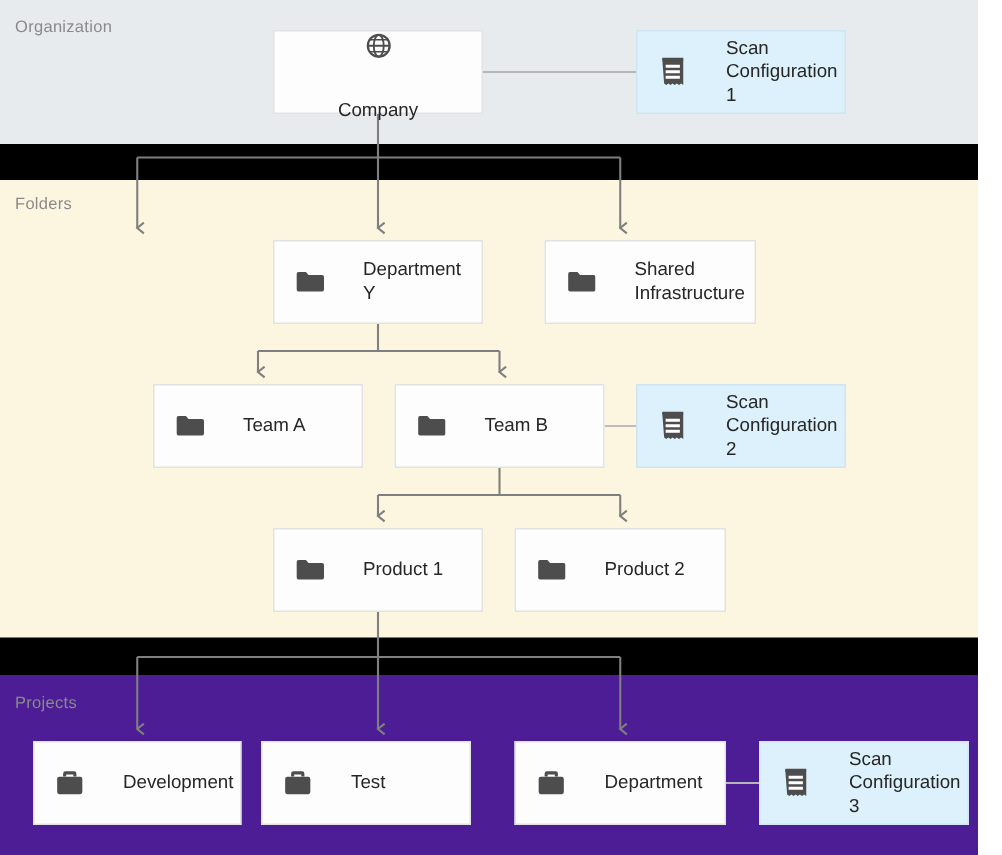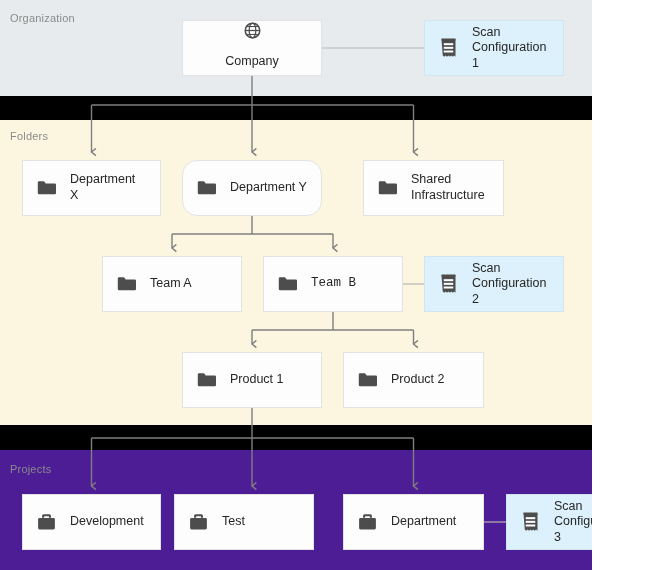--- a/index.html
+++ b/index.html
@@ -5,21 +5,21 @@
   html, body {
     margin: 0;
     padding: 0;
     background: #ffffff;
   }
   body {
     font-family: "Liberation Sans", sans-serif;
   }
   #diagram {
     position: relative;
-    width: 592px;
+    width: 652px;
     height: 570px;
     background: #000000;
     overflow: hidden;
   }
 
   
   .band {
     position: absolute;
     left: 0;
     width: 668px;
@@ -58,46 +58,46 @@
     stroke: #b6b6b6;
     stroke-width: 1.2;
   }
 
   
   .node {
     position: absolute;
     box-sizing: border-box;
     display: flex;
     align-items: center;
-    gap: 14px;
+    gap: 26px;
     padding: 0 14px;
     background: #fdfdfd;
     border: 1px solid #e2e2e2;
     font-size: 12.5px;
     color: #262626;
     line-height: 1.25;
   }
   .node.scan {
     background: #dcf1fb;
     border: 1px solid #cfe6f2;
   }
   .node .label { white-space: pre-line; }
 
   .ic { flex: 0 0 auto; display: block; }
 
   
   .n-company     { left: 182px; top: 20px;  width: 140px; height: 56px; flex-direction: column; }
   .n-scan1       { left: 424px; top: 20px;  width: 140px; height: 56px; }
 
   .n-deptx       { left: 22px;  top: 160px; width: 139px; height: 56px; }
-  .n-depty       { left: 182px; top: 160px; width: 140px; height: 56px; border-radius: 15px; }
+  .n-depty       { left: 182px; top: 160px; width: 140px; height: 56px; }
   .n-shared      { left: 343px; top: 160px; width: 141px; height: 56px; margin-left: 20px; }
 
   .n-teama       { left: 102px; top: 256px; width: 140px; height: 56px; }
-  .n-teamb       { left: 263px; top: 256px; width: 140px; height: 56px; font-family: Liberation Mono, monospace; }
+  .n-teamb       { left: 263px; top: 256px; width: 140px; height: 56px; }
   .n-scan2       { left: 424px; top: 256px; width: 140px; height: 56px; }
 
   .n-prod1       { left: 182px; top: 352px; width: 140px; height: 56px; }
   .n-prod2       { left: 343px; top: 352px; width: 141px; height: 56px; }
 
   .n-dev         { left: 22px;  top: 494px; width: 139px; height: 56px; }
   .n-test        { left: 174px; top: 494px; width: 140px; height: 56px; }
   .n-production  { left: 343px; top: 494px; width: 141px; height: 56px; }
   .n-scan3       { left: 506px; top: 494px; width: 140px; height: 56px; }
 </style>
@@ -168,26 +168,20 @@
       <path d="M2.6,1.6 h16.8 v20.8 l-1.7,-1.3 l-1.7,1.3 l-1.7,-1.3 l-1.7,1.3 l-1.7,-1.3 l-1.7,1.3 l-1.7,-1.3 l-1.7,1.3 l-1.7,-1.3 z" fill="#4d4d4d"></path>
       <rect x="2.6" y="0.6" width="16.8" height="2.2" fill="#4d4d4d"></rect>
       <rect x="5.3" y="6.2" width="11.4" height="2.4" fill="#ffffff"></rect>
       <rect x="5.3" y="10.6" width="11.4" height="2.4" fill="#ffffff"></rect>
       <rect x="5.3" y="15" width="11.4" height="2.4" fill="#ffffff"></rect>
     </svg>
     <span class="label">Scan
 Configuration 1</span>
   </div>
 
-  <div class="node n-deptx">
-    <svg class="ic" width="19" height="16" viewBox="0 0 24 20">
-      <path d="M1,3.2 a1.6,1.6 0 0 1 1.6,-1.6 h6.2 l2.2,2.6 h11.4 a1.6,1.6 0 0 1 1.6,1.6 v10.6 a1.6,1.6 0 0 1 -1.6,1.6 h-19.8 a1.6,1.6 0 0 1 -1.6,-1.6 z" fill="#4d4d4d"></path>
-    </svg>
-    <span class="label">Department X</span>
-  </div>
 
   <div class="node n-depty">
     <svg class="ic" width="19" height="16" viewBox="0 0 24 20">
       <path d="M1,3.2 a1.6,1.6 0 0 1 1.6,-1.6 h6.2 l2.2,2.6 h11.4 a1.6,1.6 0 0 1 1.6,1.6 v10.6 a1.6,1.6 0 0 1 -1.6,1.6 h-19.8 a1.6,1.6 0 0 1 -1.6,-1.6 z" fill="#4d4d4d"></path>
     </svg>
     <span class="label">Department Y</span>
   </div>
 
   <div class="node n-shared">
     <svg class="ic" width="19" height="16" viewBox="0 0 24 20">

